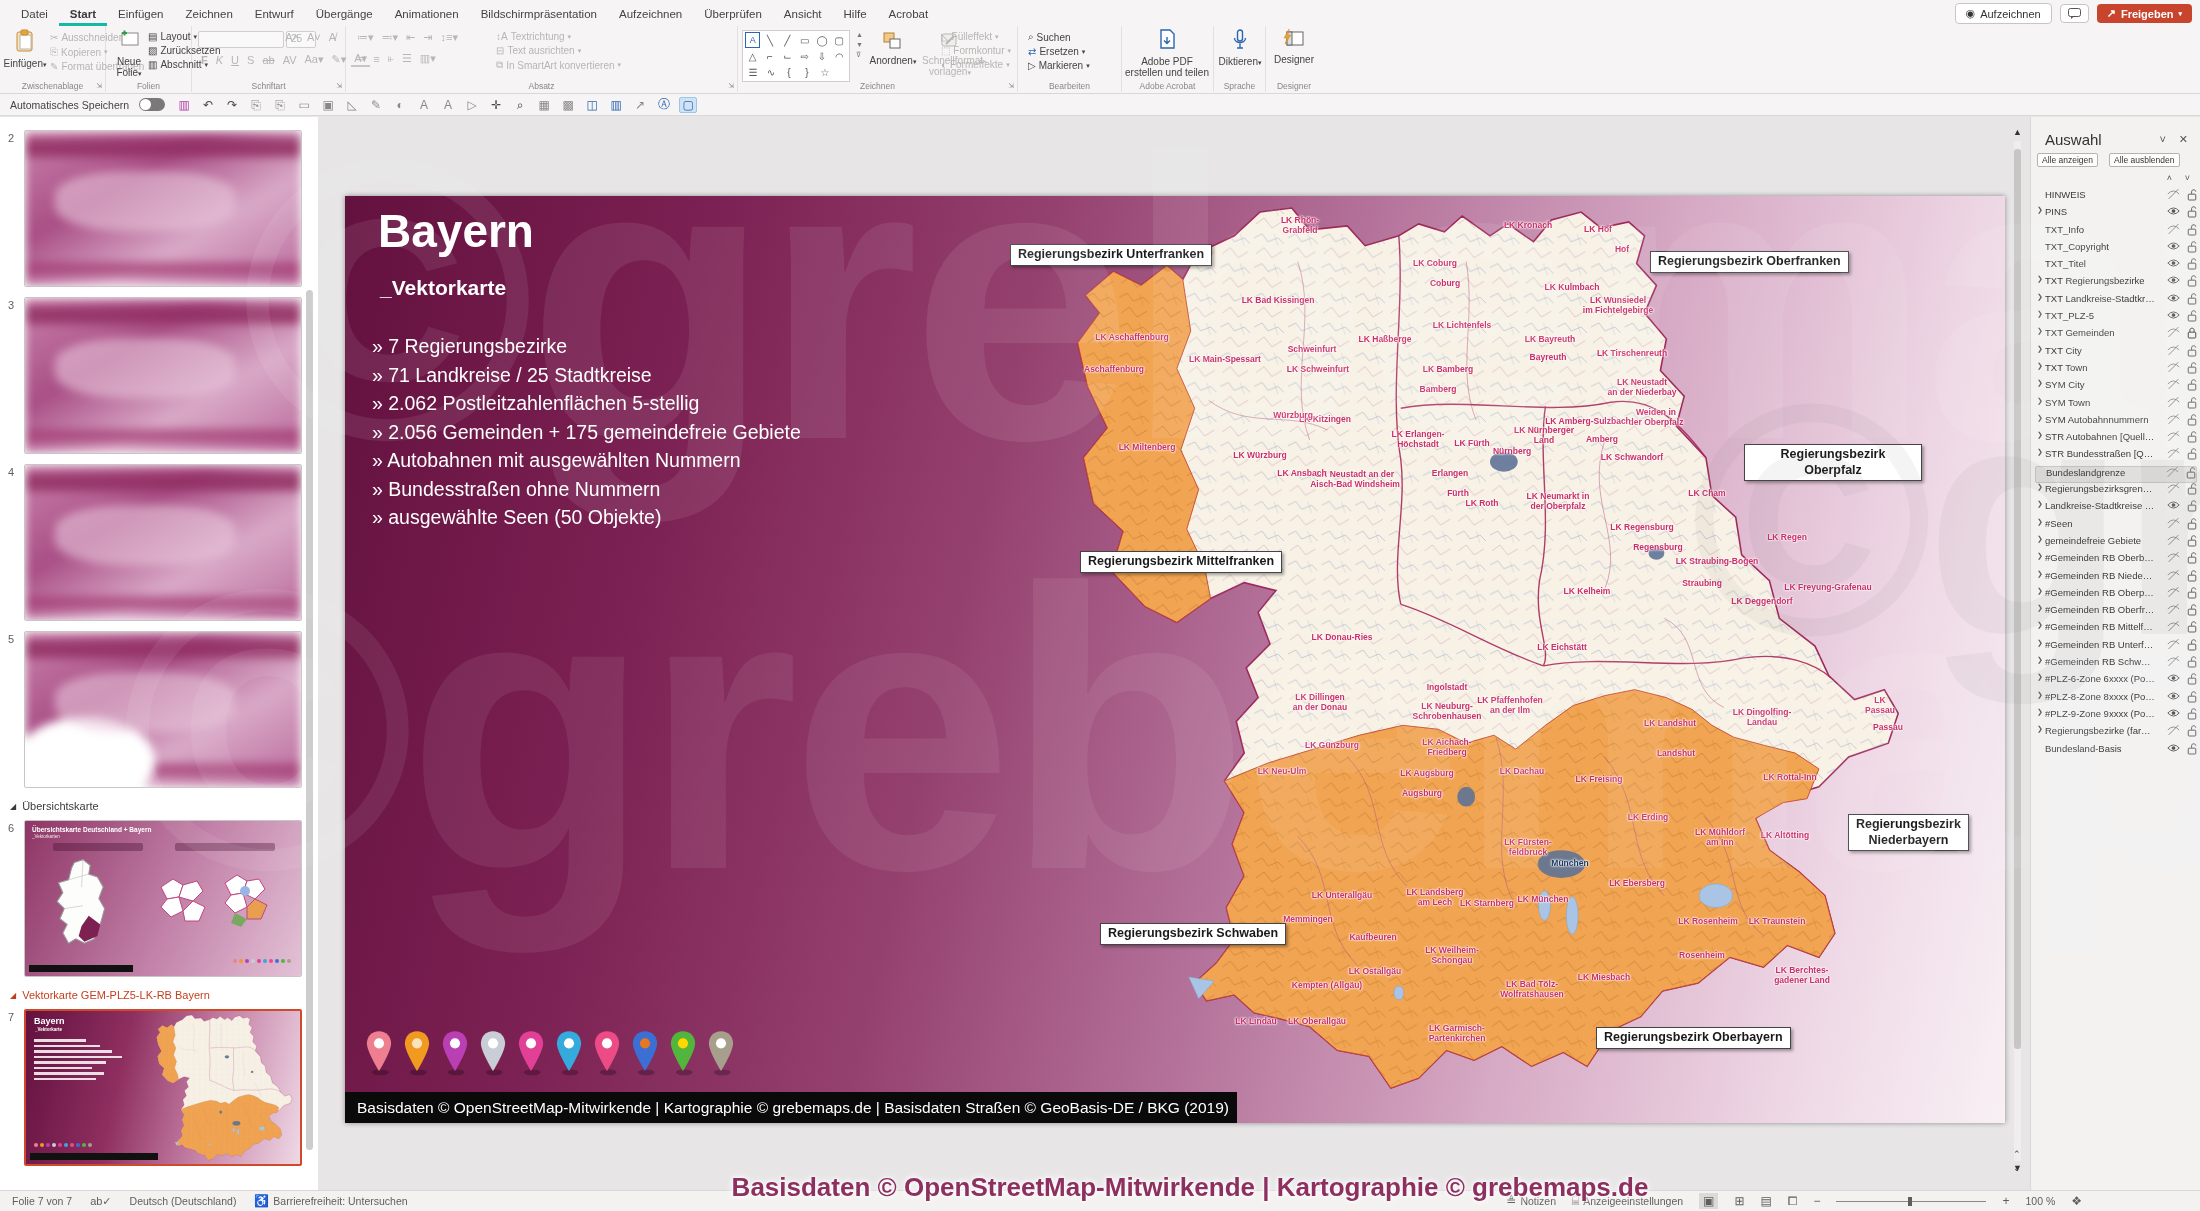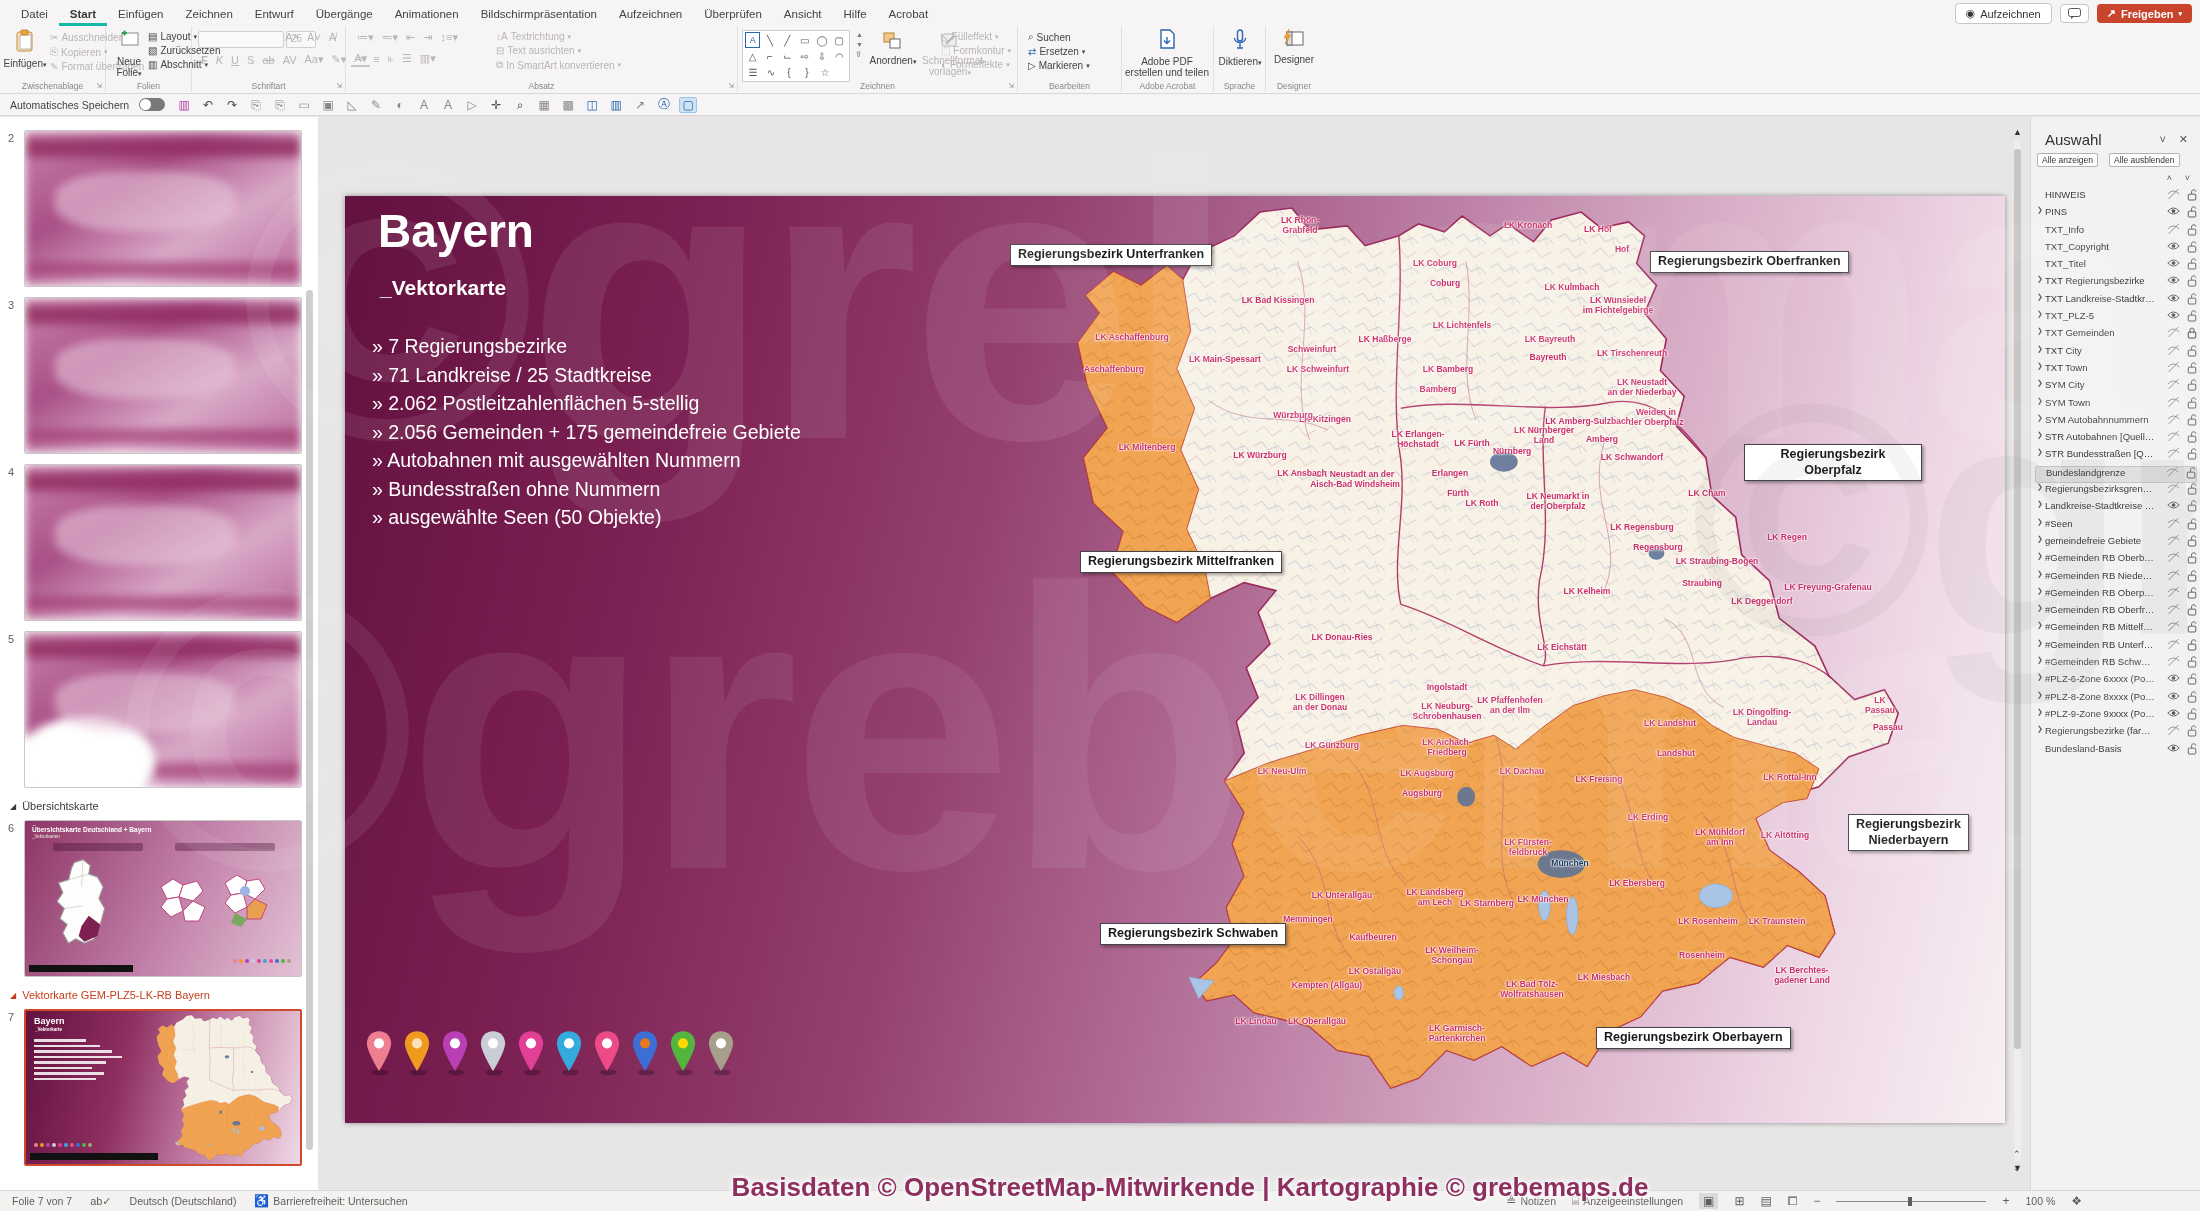--- a/index.html
+++ b/index.html
@@ -777,20 +777,23 @@
   <ellipse cx="14" cy="35" rx="7" ry="2.4" fill="rgba(0,0,0,.25)"></ellipse>
   <path d="M13,1 C7,1 3,5.5 3,11 C3,18 13,34 13,34 C13,34 23,18 23,11 C23,5.5 19,1 13,1 Z" fill="#52b63c"></path>
   <circle cx="13" cy="11" r="4.2" fill="#ffd800"></circle>
           </svg></span>
         <span><svg width="32" height="46" viewBox="0 0 26 38">
   <ellipse cx="14" cy="35" rx="7" ry="2.4" fill="rgba(0,0,0,.25)"></ellipse>
   <path d="M13,1 C7,1 3,5.5 3,11 C3,18 13,34 13,34 C13,34 23,18 23,11 C23,5.5 19,1 13,1 Z" fill="#a79e8b"></path>
   <circle cx="13" cy="11" r="4.2" fill="#ffffff"></circle>
           </svg></span>
       </div>
+    <div id="blackbar">
+        <span>Basisdaten © OpenStreetMap-Mitwirkende | Kartographie © grebemaps.de | Basisdaten Straßen © GeoBasis-DE / BKG (2019)</span>
+      </div>
   </div>
   <div id="vscroll">
     <span class="scrarr" style="top:0">▲</span>
     <div class="track"></div>
       <div class="vthumb"></div>
     <span class="scrarr" style="top:1036px">▼</span>
   </div>
   <div class="abs" style="left:1692px;top:1032px;display:flex;flex-direction:column;gap:4px;font-size:9px;color:#444;padding-left:3px">
     <span>⌃</span>
     <span>⌄</span>

